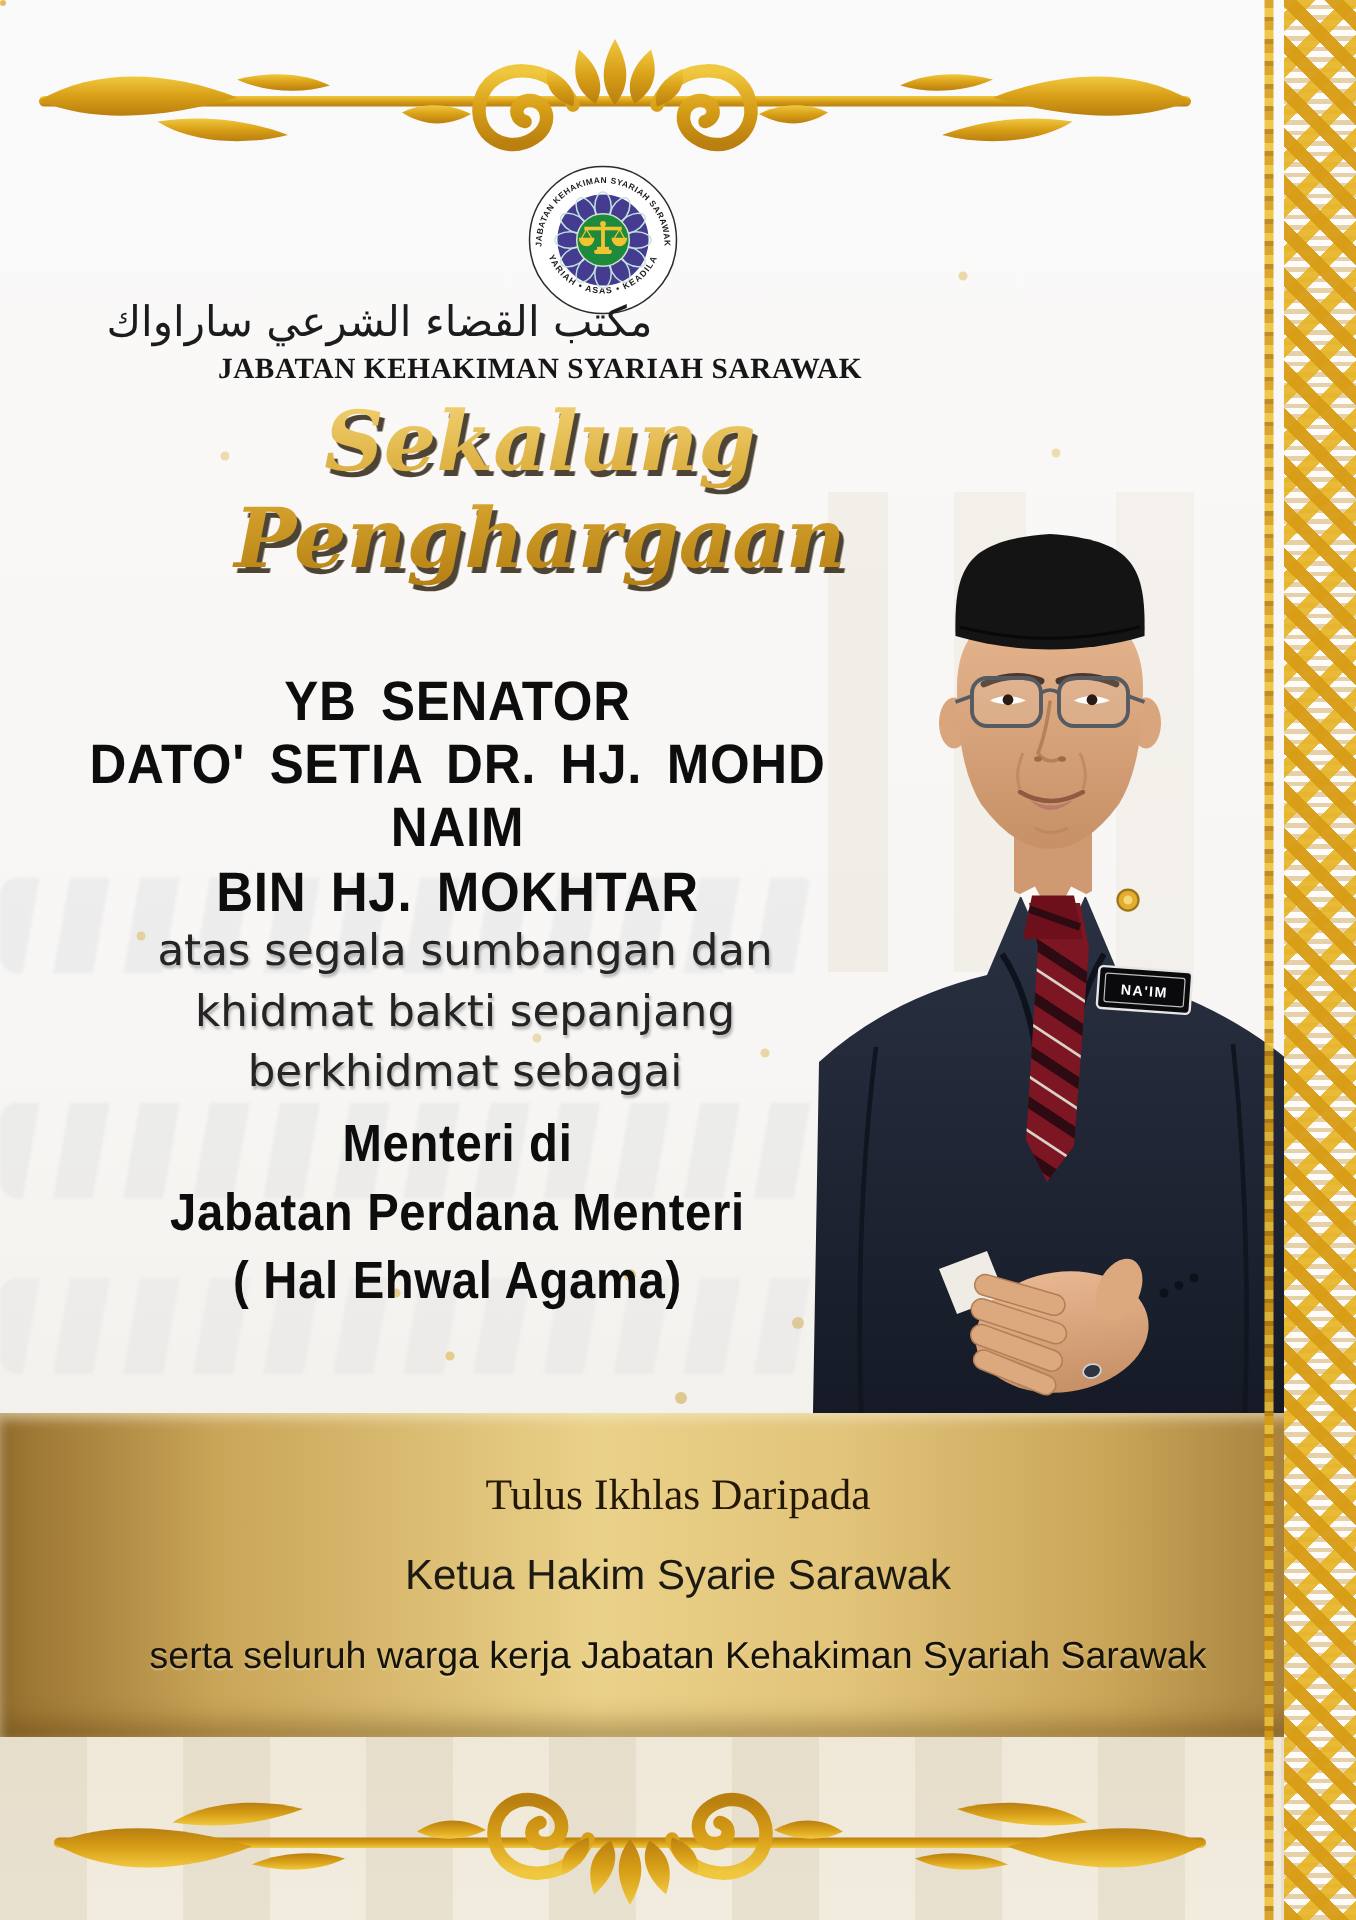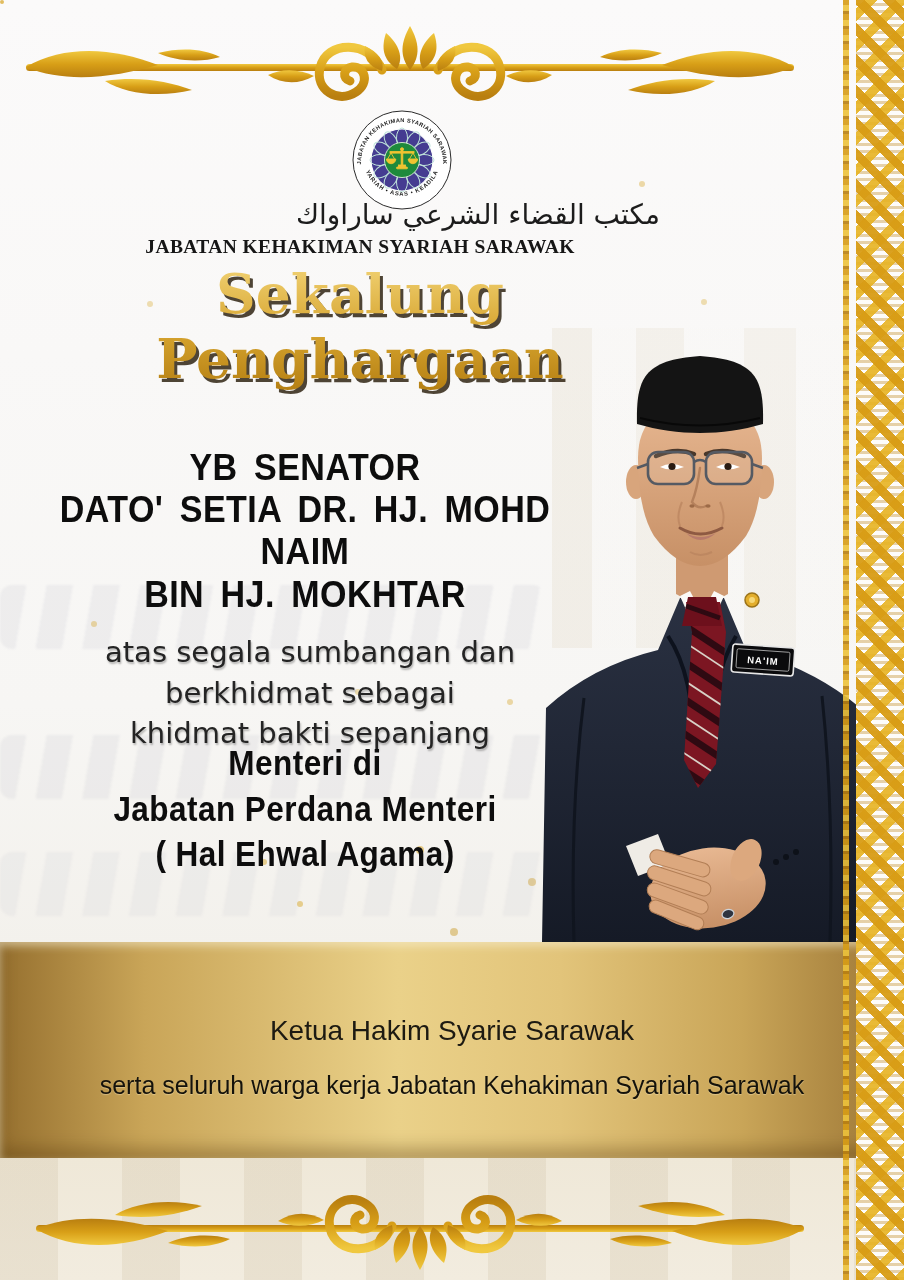--- a/index.html
+++ b/index.html
@@ -39,46 +39,46 @@
       repeating-linear-gradient(0deg,rgba(185,127,16,.35) 0 3px,rgba(255,255,255,0) 3px 7px);
   }
   .glitter-line{
     position:absolute;top:0;bottom:0;right:55px;width:6px;z-index:9;
     background:repeating-linear-gradient(0deg,#d79c15 0 6px,#b97f10 6px 9px,#edc23a 9px 15px);
     opacity:.9;
   }
 
   
   .calligraphy{
-    left:60px;top:200px;width:600px;text-align:right;z-index:2;
+    left:71px;top:200px;width:600px;text-align:left;z-index:2;
     font-family:"DejaVu Sans",sans-serif;font-size:28px;color:#1c1c1c;line-height:1.1;
   }
   .department{
     left:30px;top:236px;width:660px;text-align:center;z-index:2;
     font-family:"Liberation Serif",serif;font-weight:700;font-size:19.5px;color:#161616;letter-spacing:.4px;
   }
   .script-title{
     left:40px;top:262px;width:640px;text-align:center;z-index:2;
-    font-family:"DejaVu Serif",serif;font-weight:700;line-height:1.18;
+    font-family:"DejaVu Serif",serif;font-style:italic;font-weight:700;line-height:1.18;
   }
   .script-title .g{
     display:inline-block;
     background:linear-gradient(180deg,#f2d375 0%,#d5a32e 55%,#b57f12 100%);
     -webkit-background-clip:text;background-clip:text;color:transparent;
     filter:drop-shadow(3px 4px 0 rgba(35,22,4,.8));
   }
   .script-l1{font-size:55px;}
   .script-l2{font-size:51px;}
   .recipient{
     left:5px;top:447px;width:600px;text-align:center;z-index:2;
     font-weight:800;font-size:37px;line-height:1.14;color:#0d0d0d;
     transform:scaleX(.92);transform-origin:center;word-spacing:7px;letter-spacing:.5px;
   }
   .tribute{
-    left:15px;top:632px;width:590px;text-align:center;z-index:2;
+    left:15px;top:613px;width:590px;text-align:center;z-index:2;
     font-family:"DejaVu Sans",sans-serif;font-size:29px;line-height:1.4;color:#242424;
     text-shadow:1px 2px 2px rgba(0,0,0,.28);
   }
   .position{
     left:5px;top:740px;width:600px;text-align:center;z-index:2;
     font-weight:800;font-size:35px;line-height:1.3;color:#0d0d0d;
     transform:scaleX(.9);transform-origin:center;letter-spacing:.5px;
   }
 
   
@@ -201,22 +201,22 @@
   </div>
 
   <div class="abs recipient">
     <div>YB SENATOR</div>
     <div>DATO' SETIA DR. HJ. MOHD NAIM</div>
     <div>BIN HJ. MOKHTAR</div>
   </div>
 
   <div class="abs tribute">
     <div>atas segala sumbangan dan</div>
+    <div>khidmat bakti sepanjang</div>
     <div>berkhidmat sebagai</div>
-    <div>khidmat bakti sepanjang</div>
   </div>
 
   <div class="abs position">
     <div>Menteri di</div>
     <div>Jabatan Perdana Menteri</div>
     <div>( Hal Ehwal Agama)</div>
   </div>
 
   <svg class="abs" style="left:540px;top:340px;z-index:3;" width="322" height="602" viewBox="0 0 322 602">
     <defs>
@@ -325,20 +325,21 @@
         <rect x="110" y="524" width="66" height="14" rx="7" transform="rotate(18 110 524)"></rect>
         <rect x="110" y="541" width="64" height="14" rx="7" transform="rotate(20 110 541)"></rect>
         <rect x="112" y="558" width="58" height="13" rx="6.5" transform="rotate(22 112 558)"></rect>
       </g>
       <ellipse cx="206" cy="520" rx="14" ry="22" fill="#dca87e" transform="rotate(24 206 520)"></ellipse>
       <ellipse cx="188" cy="574" rx="6" ry="4.5" fill="#2e3440" stroke="#cfd4da" stroke-width="1.2" transform="rotate(-15 188 574)"></ellipse>
     </g>
   </svg>
 
   <div class="abs band">
+    <p class="f1">Tulus Ikhlas Daripada</p>
     <p class="f3">Ketua Hakim Syarie Sarawak</p>
     <p class="f4">serta seluruh warga kerja Jabatan Kehakiman Syariah Sarawak</p>
   </div>
 
   <div class="abs bottom-zone">
     <div class="bands"></div>
   </div>
 
   <svg class="abs ornament" style="left:20px;top:1182px;transform:scaleY(-1);" width="800" height="90" viewBox="0 0 800 90">
     <g fill="url(#gold1)">

